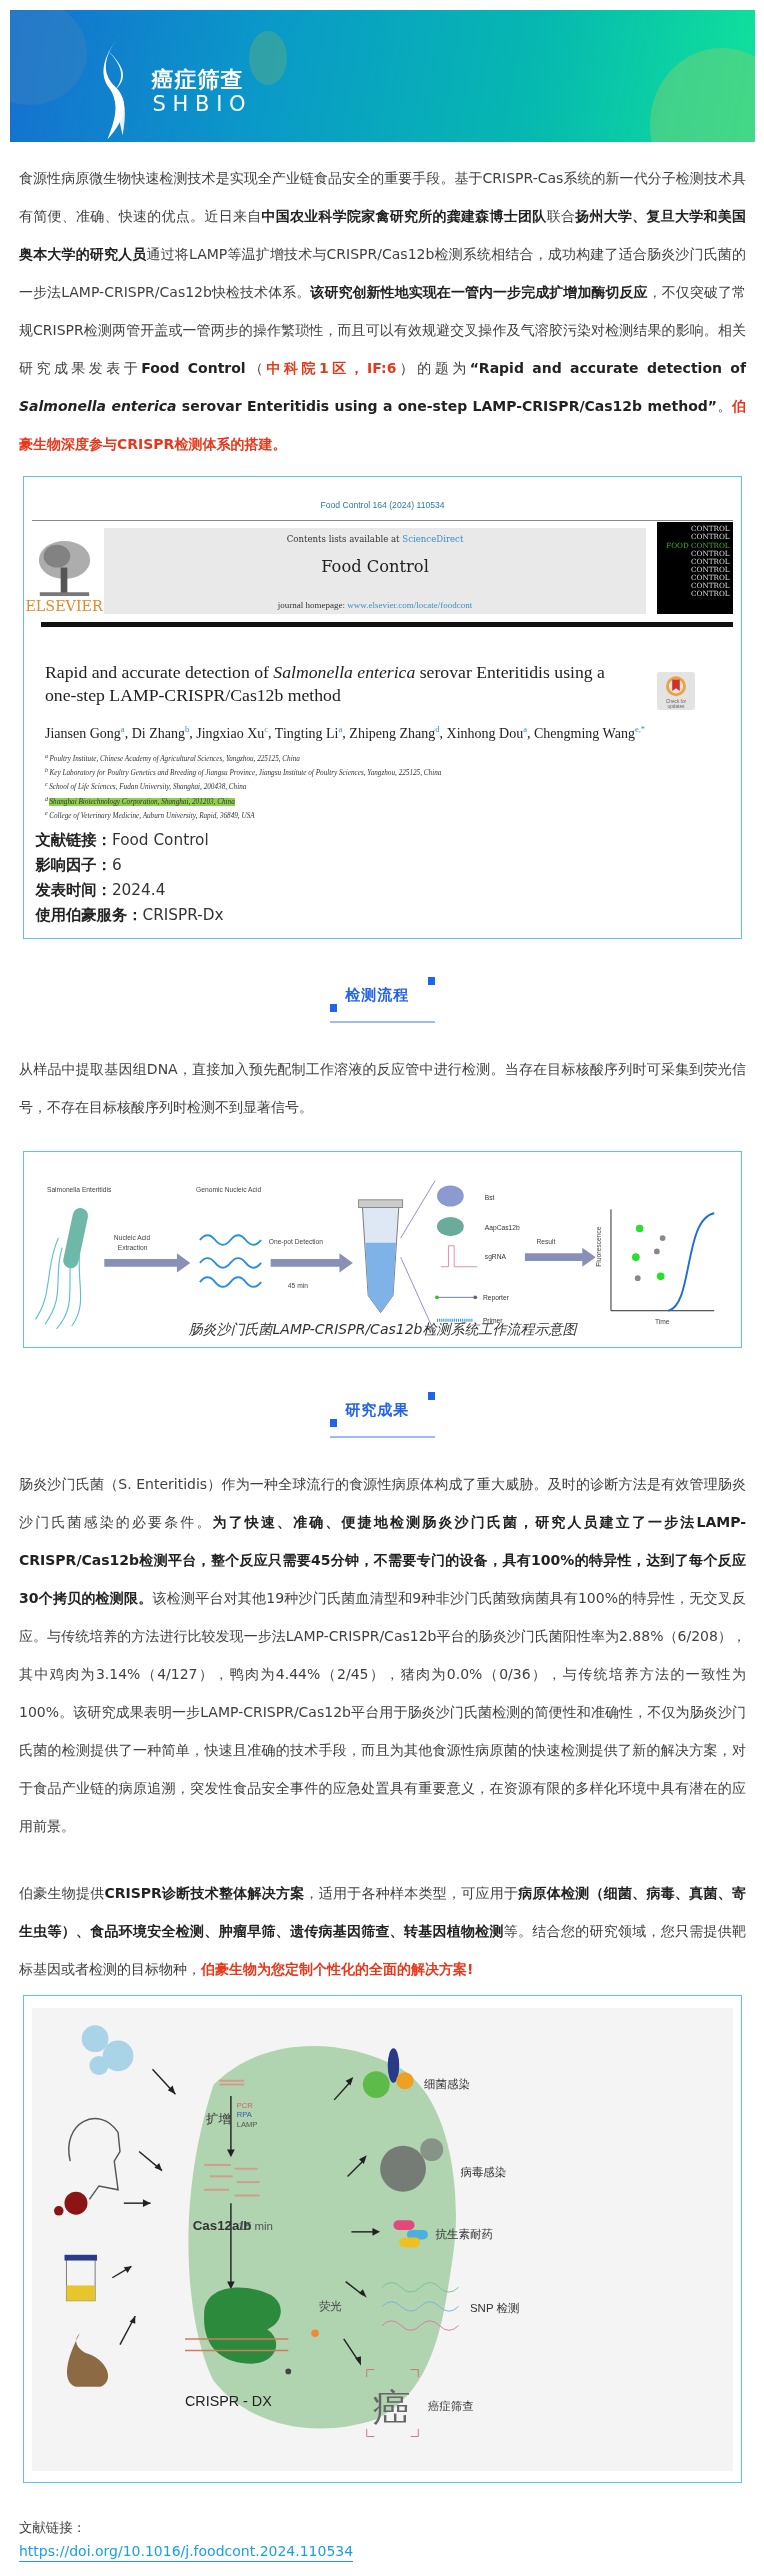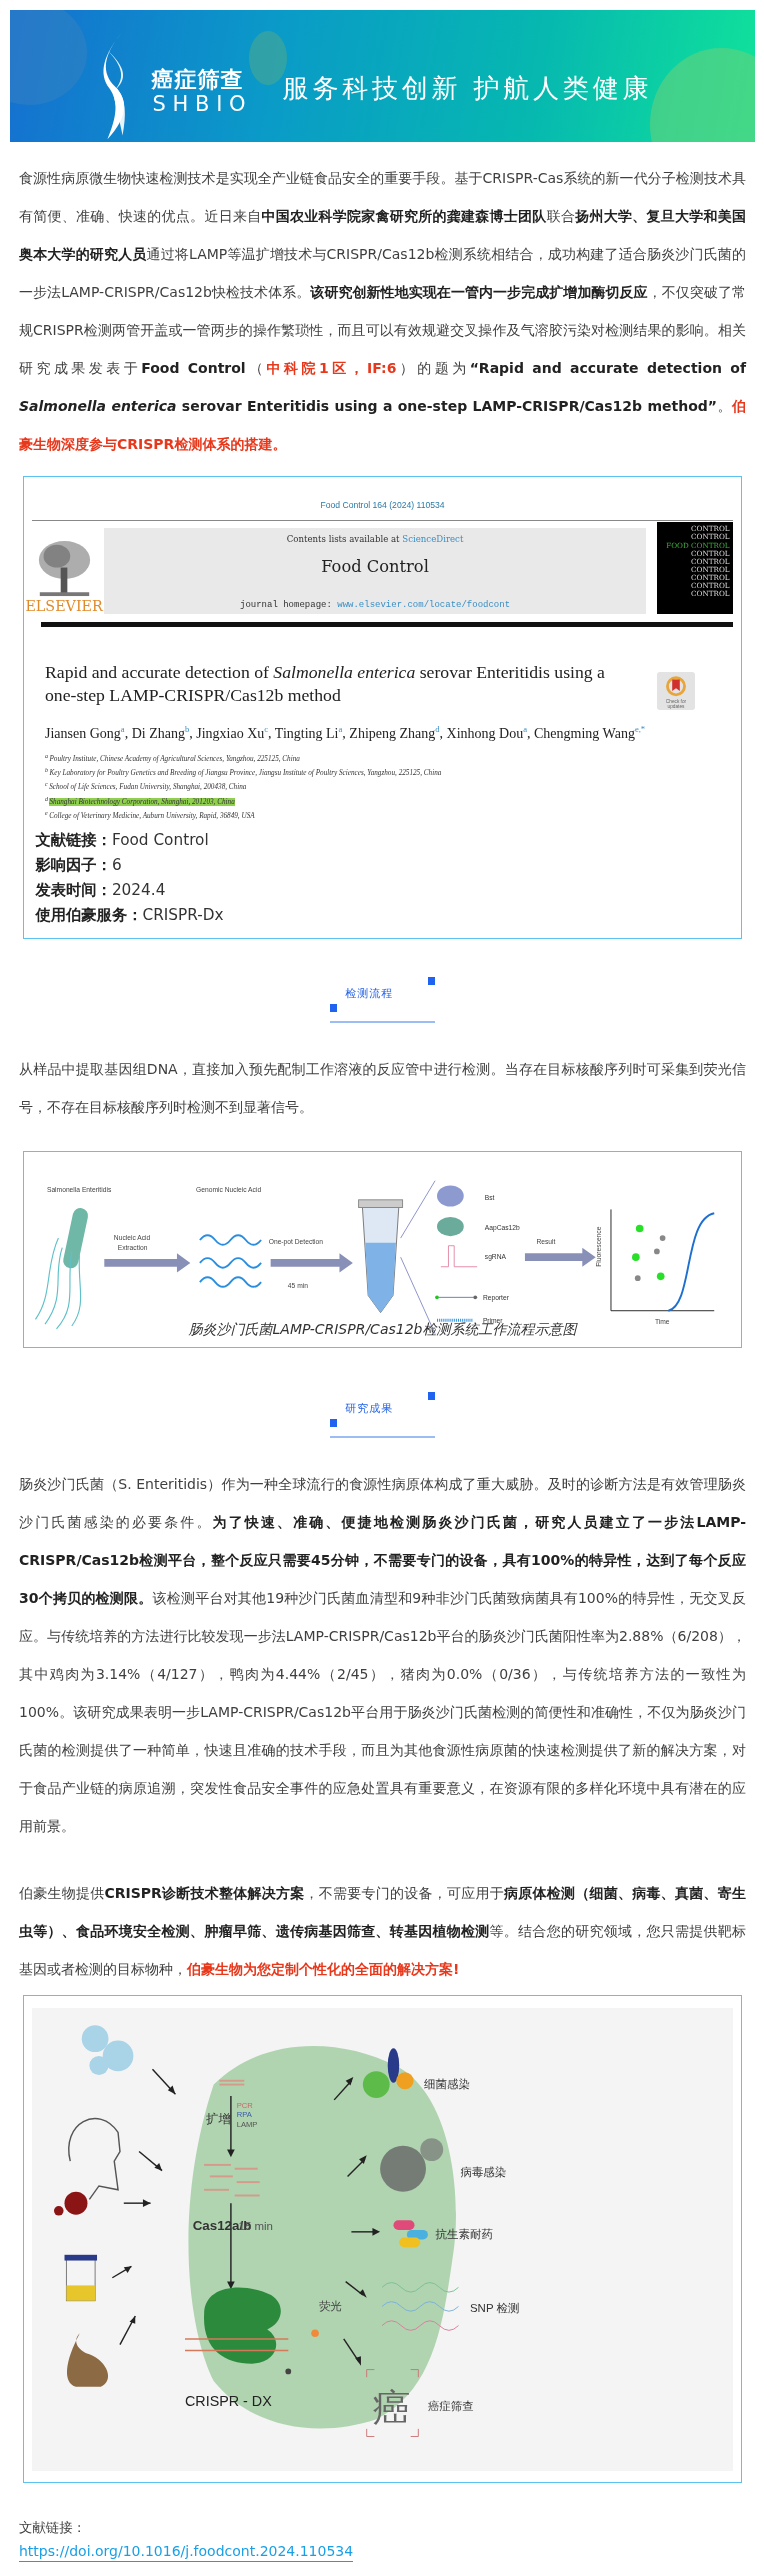--- a/index.html
+++ b/index.html
@@ -26,40 +26,40 @@
   .card { margin: 13.4px 23px 0 23px; border: 1.4px solid #5cc3f0; padding: 13.4px 7.6px 9.6px 7.6px; }
   .jref { text-align: center; font-family: Liberation Sans, sans-serif; font-size: 8.6px; color: #2a7aa8; margin-top: 9.6px; }
   .jhead { display: flex; margin-top: 9.6px; border-top: 1px solid #888; padding-top: 7.6px; align-items: stretch; }
   .elsevier { width: 65px; display: flex; flex-direction: column; align-items: center; justify-content: flex-end; }
   .elsevier .tree { width: 57px; height: 59px; }
   .elsevier .wordmark { font-family: "DejaVu Serif", serif; font-size: 14.3px; color: #e08a2a; letter-spacing: 0px; }
   .jcenter { flex: 1; background: #e9e9e9; margin-left: 7.6px; height: 86px; text-align: center; font-family: "DejaVu Serif", serif; position: relative; }
   .jcenter .avail { font-size: 8.6px; color: #333; margin-top: 5.7px; }
   .jcenter .avail span { color: #3a8fc5; }
   .jcenter .jtitle { font-size: 16.3px; color: #222; margin-top: 13.4px; }
-  .jcenter .homepage { font-family: Liberation Mono, monospace; font-size: 9px; color: #333; position: absolute; bottom: 3.8px; left: 0; right: 0; }
+  .jcenter .homepage { font-family: Liberation Serif, serif; font-size: 9px; color: #333; position: absolute; bottom: 3.8px; left: 0; right: 0; }
   .jcenter .homepage span { color: #3a8fc5; }
   .cover { width: 76px; background: #000000; margin-left: 11.5px; height: 92px; margin-top: -5.7px; padding: 2.9px 3.8px; font-family: "DejaVu Serif", serif; font-size: 7.2px; color: #ddd; text-align: right; line-height: 8.1px; }
   .cover .food { color: #3db03d; }
   .thickrule { height: 4.8px; background: #111; margin: 7.6px 0 0 9.6px; }
   .ptitle { font-family: "Liberation Serif", serif; font-size: 17.7px; color: #222; margin: 34px 0 0 13.4px; line-height: 23px; width: 564px; }
   .check { position: absolute; right: 38px; top: 11.5px; width: 38px; height: 38px; background: #e3e3e3; border-radius: 2.9px; }
   .ptitle-wrap { position: relative; }
   .authors { font-family: "Liberation Serif", serif; font-size: 14px; color: #222; margin: 13.4px 0 0 13.4px; line-height: 19px; }
   .authors sup { color: #3a8fc5; font-size: 8.6px; }
   .affils { font-family: "Liberation Serif", serif; font-style: italic; font-size: 7.2px; color: #333; margin: 7.6px 0 0 13.4px; line-height: 11px; }
   .affils .hl { background: #8fd14f; }
   .meta { margin: 5.7px 0 0 3.8px; font-size: 15.3px; line-height: 25px; color: #333; }
   .meta b { color: #222; }
 
   
   .sect { position: relative; width: 105px; height: 46px; margin: 38px auto 27px auto; }
   .sect .sq1 { position: absolute; left: 0; top: 27px; width: 6.7px; height: 8.6px; background: #1f63f0; }
   .sect .sq2 { position: absolute; right: 0; top: 0; width: 6.7px; height: 8.6px; background: #1f63f0; }
-  .sect .label { position: absolute; left: 15.3px; top: 9.6px; font-size: 11px; font-weight: normal; color: #2462e8; letter-spacing: 1px; }
+  .sect .label { position: absolute; left: 15.3px; top: 9.6px; font-size: 15px; font-weight: bold; color: #2462e8; letter-spacing: 1px; }
   .sect .uline { position: absolute; left: 0; right: 0; bottom: 0; height: 1.9px; background: #9cbcf4; }
 
   
   .fig { margin: 11.5px 23px 0 23px; border: 1.4px solid #5cc3f0; position: relative; }
   .fig1 { height: 191px; }
   .fig1 svg { position: absolute; left: 0; top: 0; }
   .caption { position: absolute; left: 0; right: 0; bottom: 7.6px; text-align: center; font-style: italic; font-size: 14px; color: #333; }
   .fig2-inner { margin: 11.5px 7.6px 11.5px 7.6px; height: 463px; background: #f4f4f4; position: relative; }
 
   .doi-label { font-size: 13.4px; color: #3f3f3f; margin-top: 36px; }
@@ -71,21 +71,20 @@
 <div class="banner">
   <div class="blob1"></div>
   <div class="blob2"></div>
   <div class="blob3"></div>
   <svg class="logo-mark" viewBox="0 0 36 118">
     <path d="M26 2 C 4 28, 4 46, 18 60 C 32 74, 32 92, 10 116 C 20 92, 22 76, 12 62 C 0 46, 6 26, 26 2 Z" fill="#fff"></path>
     <path d="M10 22 C 30 40, 30 52, 20 62 C 30 74, 30 90, 26 112 C 22 92, 18 78, 16 66 C 30 52, 26 38, 10 22 Z" fill="#fff" opacity="0.9"></path>
   </svg>
   <div class="logo-cn">癌症筛查</div>
   <div class="logo-en">SHBIO</div>
-  <div class="slogan">服务科技创新 护航人类健康</div>
 </div>
 
 <div class="content">
 
   <p class="para" style="margin-top:17px;" id="intro-p"><span>食源性病原微生物快速检测技术是实现全产业链食品安全的重要手段。基于CRISPR-Cas系统的新一代分子检测技术具有简便、准确、快速的优点。近日来自</span><b>中国农业科学院家禽研究所的龚建森博士团队</b><span>联合</span><b>扬州大学、复旦大学和美国奥本大学的研究人员</b><span>通过将LAMP等温扩增技术与CRISPR/Cas12b检测系统相结合，成功构建了适合肠炎沙门氏菌的一步法LAMP-CRISPR/Cas12b快检技术体系。</span><b>该研究创新性地实现在一管内一步完成扩增加酶切反应</b><span>，不仅突破了常规CRISPR检测两管开盖或一管两步的操作繁琐性，而且可以有效规避交叉操作及气溶胶污染对检测结果的影响。相关研究成果发表于</span><b>Food Control</b><span>（</span><span class="red">中科院1区，IF:6</span><span>）的题为</span><b>“Rapid and accurate detection of </b><b style="font-style: italic;">Salmonella enterica</b><b> serovar Enteritidis using a one-step LAMP-CRISPR/Cas12b method”</b><span>。</span><span class="red">伯豪生物深度参与CRISPR检测体系的搭建。</span></p>
 </div>
 
 <div class="card">
   <div class="jref">Food Control 164 (2024) 110534</div>
   <div class="jhead">
@@ -209,21 +208,21 @@
 </div>
 
 <div class="sect" style="margin-top:44px;">
   <div class="sq1"></div>
   <div class="sq2"></div>
   <div class="label">研究成果</div>
   <div class="uline"></div>
 </div>
 <div class="content">
   <p class="para" id="results-p"><span>肠炎沙门氏菌（S. Enteritidis）作为一种全球流行的食源性病原体构成了重大威胁。及时的诊断方法是有效管理肠炎沙门氏菌感染的必要条件。</span><b>为了快速、准确、便捷地检测肠炎沙门氏菌，研究人员建立了一步法LAMP-CRISPR/Cas12b检测平台，整个反应只需要45分钟，不需要专门的设备，具有100%的特异性，达到了每个反应30个拷贝的检测限。</b><span>该检测平台对其他19种沙门氏菌血清型和9种非沙门氏菌致病菌具有100%的特异性，无交叉反应。与传统培养的方法进行比较发现一步法LAMP-CRISPR/Cas12b平台的肠炎沙门氏菌阳性率为2.88%（6/208），其中鸡肉为3.14%（4/127），鸭肉为4.44%（2/45），猪肉为0.0%（0/36），与传统培养方法的一致性为100%。该研究成果表明一步LAMP-CRISPR/Cas12b平台用于肠炎沙门氏菌检测的简便性和准确性，不仅为肠炎沙门氏菌的检测提供了一种简单，快速且准确的技术手段，而且为其他食源性病原菌的快速检测提供了新的解决方案，对于食品产业链的病原追溯，突发性食品安全事件的应急处置具有重要意义，在资源有限的多样化环境中具有潜在的应用前景。</span></p>
-  <p class="para" id="solution-p" style="margin-top:29px;"><span>伯豪生物提供</span><b>CRISPR诊断技术整体解决方案</b><span>，不需要专门的设备，可应用于</span><b>病原体检测（细菌、病毒、真菌、寄生虫等）、食品环境安全检测、肿瘤早筛、遗传病基因筛查、转基因植物检测</b><span>等。结合您的研究领域，您只需提供靶标基因或者检测的目标物种，</span><span class="red">伯豪生物为您定制个性化的全面的解决方案!</span></p>
+  <p class="para" id="solution-p" style="margin-top:29px;"><span>伯豪生物提供</span><b>CRISPR诊断技术整体解决方案</b><span>，适用于各种样本类型，可应用于</span><b>病原体检测（细菌、病毒、真菌、寄生虫等）、食品环境安全检测、肿瘤早筛、遗传病基因筛查、转基因植物检测</b><span>等。结合您的研究领域，您只需提供靶标基因或者检测的目标物种，</span><span class="red">伯豪生物为您定制个性化的全面的解决方案!</span></p>
 </div>
 
 <div class="fig" style="margin-top:7.6px;">
   <div class="fig2-inner">
     <svg width="700" height="463" viewBox="0 0 732 484" font-family="Liberation Sans, sans-serif">
 
       <path d="M190 80 C 240 30, 320 30, 380 60 C 440 90, 450 200, 440 260 C 430 330, 420 400, 360 430 C 300 450, 230 440, 190 390 C 160 330, 150 200, 190 80 Z" fill="#a9cfa9" opacity="0.9"></path>
 
       <g>
           <circle cx="66" cy="32" r="14" fill="#a9d3e6"></circle>

